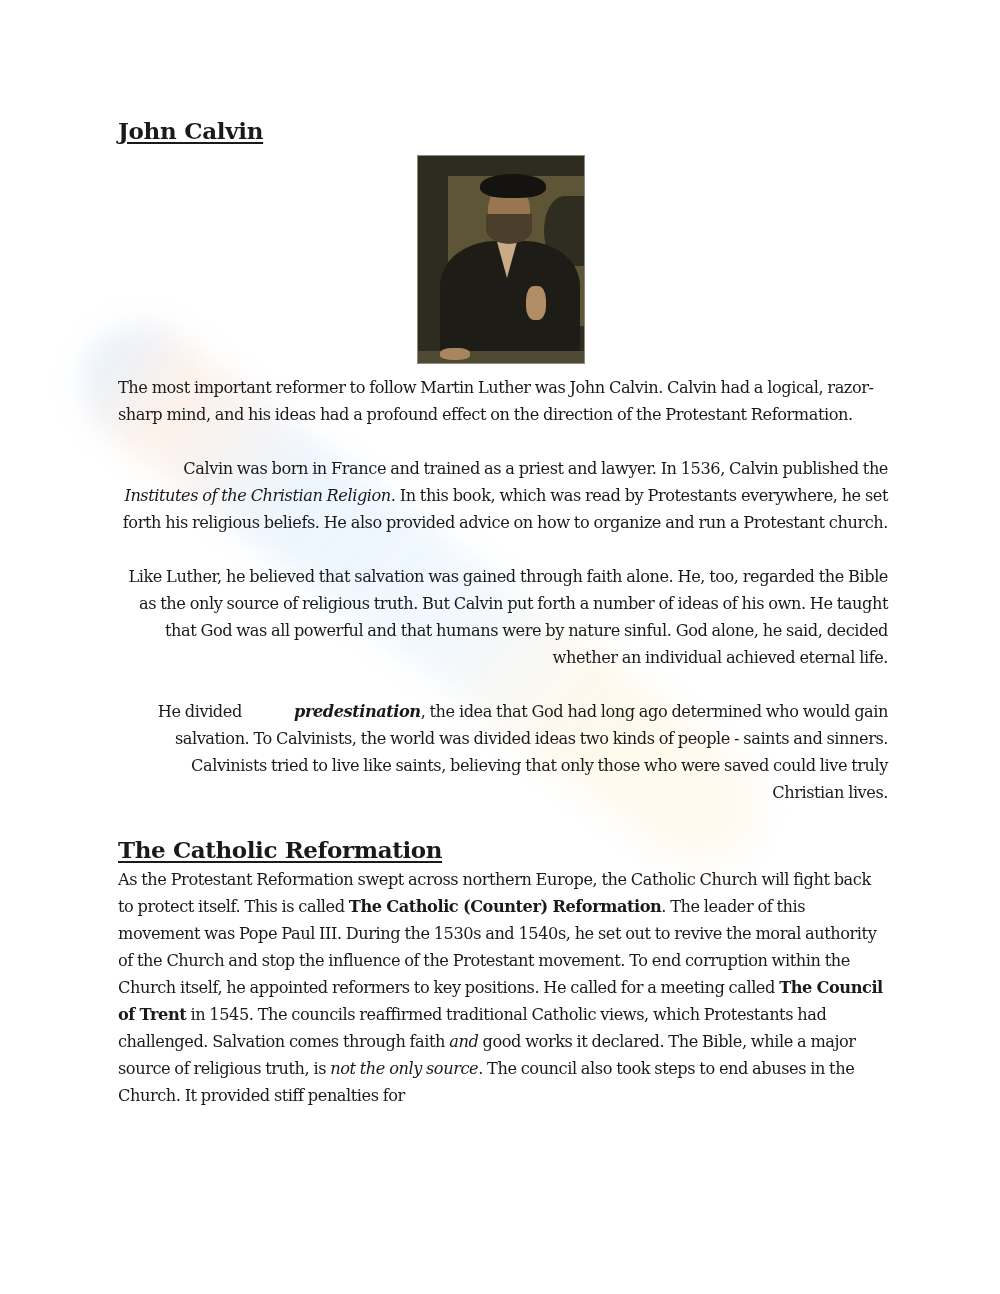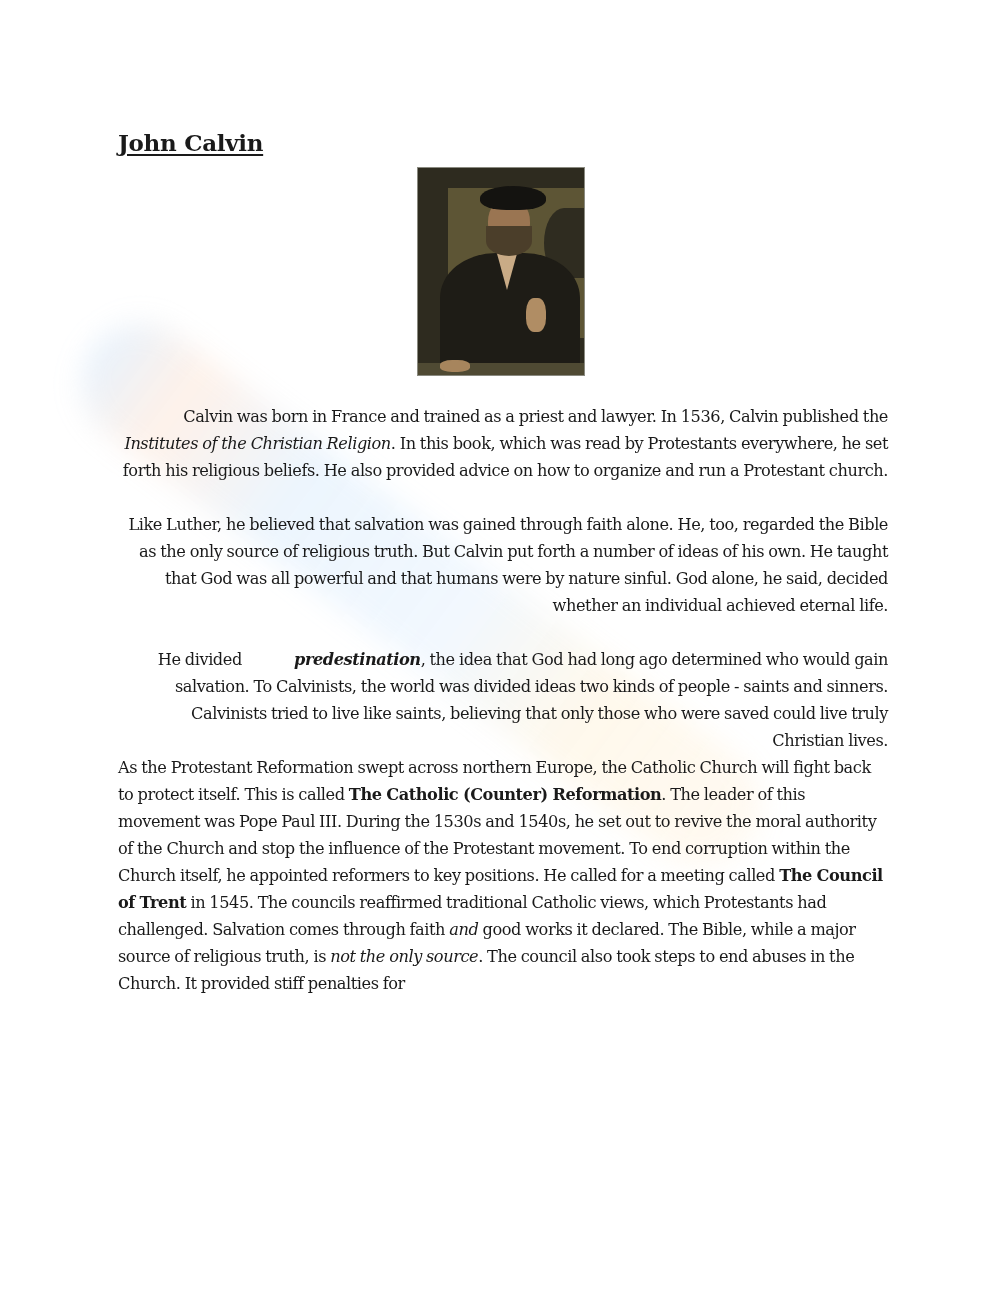--- a/index.html
+++ b/index.html
@@ -31,21 +31,21 @@
         rgba(255,210,120,0.14) 75%,
         rgba(255,200,120,0.10) 100%);
       filter: blur(14px);
       border-radius: 60px;
       pointer-events: none;
       z-index: 0;
     }
     .page {
       position: absolute;
       left: 118px;
-      top: 125px;
+      top: 113px;
       width: 770px;
       z-index: 1;
     }
     h1.title {
       margin: 0;
       font-family: "DejaVu Serif", "Liberation Serif", serif;
       font-size: 23px;
       font-weight: bold;
       text-decoration: underline;
       text-underline-offset: 3px;
@@ -151,23 +151,25 @@
       <div class="face"></div>
       <div class="beard"></div>
       <div class="hat"></div>
       <div class="hand1"></div>
       <div class="ledge"></div>
       <div class="hand2"></div>
     </div>
   </div>
 
   <div class="content">
+    <p class="p-first">The most important reformer to follow Martin Luther was John Calvin. Calvin had a logical, razor-sharp mind, and his ideas had a profound effect on the direction of the Protestant Reformation.</p>
 
     <p class="gap"><span>Calvin was born in France and trained as a priest and lawyer. In 1536, Calvin published the </span><span class="italic">Institutes of the Christian Religion</span><span>. In this book, which was read by Protestants everywhere, he set forth his religious beliefs. He also provided advice on how to organize and run a Protestant church.</span></p>
 
     <p class="gap">Like Luther, he believed that salvation was gained through faith alone. He, too, regarded the Bible as the only source of religious truth. But Calvin put forth a number of ideas of his own. He taught that God was all powerful and that humans were by nature sinful. God alone, he said, decided whether an individual achieved eternal life.</p>
 
     <p class="gap"><span>He divided </span><span class="bold-italic">predestination</span><span>, the idea that God had long ago determined who would gain salvation. To Calvinists, the world was divided ideas two kinds of people - saints and sinners. Calvinists tried to live like saints, believing that only those who were saved could live truly Christian lives.</span></p>
 
+    <h2 class="section">The Catholic Reformation</h2>
 
     <p><span>As the Protestant Reformation swept across northern Europe, the Catholic Church will fight back to protect itself. This is called </span><span class="bold">The Catholic (Counter) Reformation</span><span>. The leader of this movement was Pope Paul III. During the 1530s and 1540s, he set out to revive the moral authority of the Church and stop the influence of the Protestant movement. To end corruption within the Church itself, he appointed reformers to key positions. He called for a meeting called </span><span class="bold">The Council of Trent</span><span> in 1545. The councils reaffirmed traditional Catholic views, which Protestants had challenged. Salvation comes through faith </span><span class="italic">and</span><span> good works it declared. The Bible, while a major source of religious truth, is </span><span class="italic">not the only source</span><span>. The council also took steps to end abuses in the Church. It provided stiff penalties for</span></p>
   </div>
 </div>
 
 </body></html>

